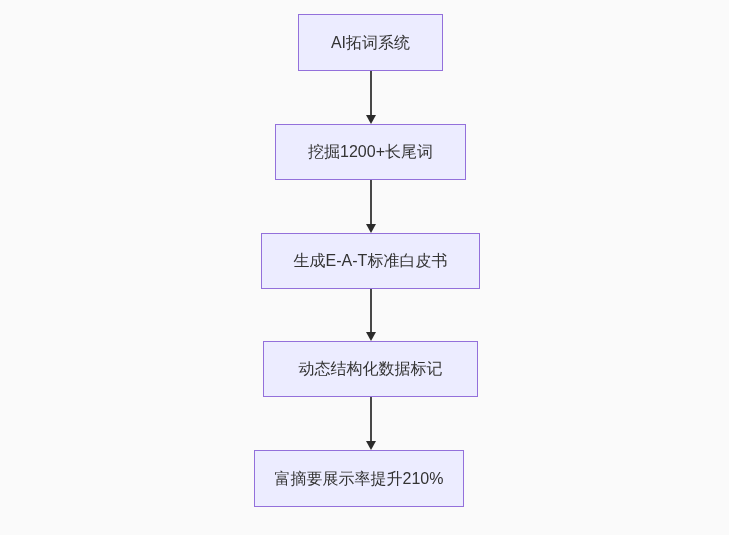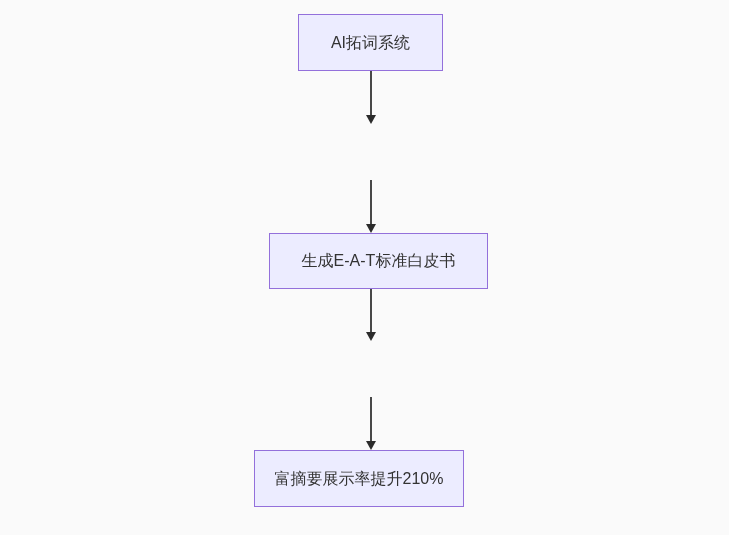--- a/index.html
+++ b/index.html
@@ -28,21 +28,21 @@
     justify-content: center;
   }
   .node-label {
     color: #333333;
     font-size: 16px;
     line-height: 1.2;
     white-space: nowrap;
   }
   .node1 { left: 298px; top: 14px;  width: 145px; height: 57px; }
   .node2 { left: 275px; top: 124px; width: 191px; height: 56px; }
-  .node3 { left: 261px; top: 233px; width: 219px; height: 56px; margin-left: 8px; }
+  .node3 { left: 261px; top: 233px; width: 219px; height: 56px; }
   .node4 { left: 263px; top: 341px; width: 215px; height: 56px; }
   .node5 { left: 254px; top: 450px; width: 210px; height: 57px; }
 
   .arrow {
     position: absolute;
     left: 365px;
     width: 11px;
   }
   .arrow1 { top: 71px;  height: 53px; }
   .arrow2 { top: 180px; height: 53px; }
@@ -74,35 +74,41 @@
 
   <div class="node node1">
     <span class="node-label">AI拓词系统</span>
   </div>
 
   <div class="arrow arrow1">
     <div class="shaft"></div>
     <div class="head"></div>
   </div>
 
+  <div class="node node2">
+    <span class="node-label">挖掘1200+长尾词</span>
+  </div>
 
   <div class="arrow arrow2">
     <div class="shaft"></div>
     <div class="head"></div>
   </div>
 
   <div class="node node3">
     <span class="node-label">生成E-A-T标准白皮书</span>
   </div>
 
   <div class="arrow arrow3">
     <div class="shaft"></div>
     <div class="head"></div>
   </div>
 
+  <div class="node node4">
+    <span class="node-label">动态结构化数据标记</span>
+  </div>
 
   <div class="arrow arrow4">
     <div class="shaft"></div>
     <div class="head"></div>
   </div>
 
   <div class="node node5">
     <span class="node-label">富摘要展示率提升210%</span>
   </div>
 

